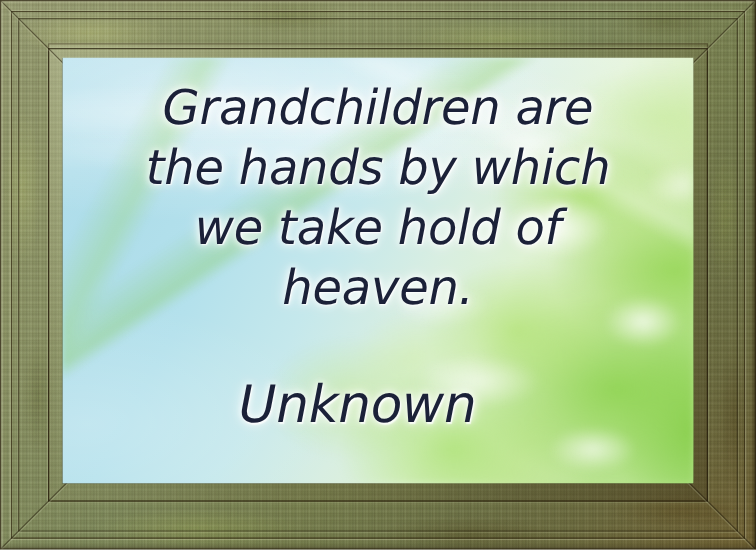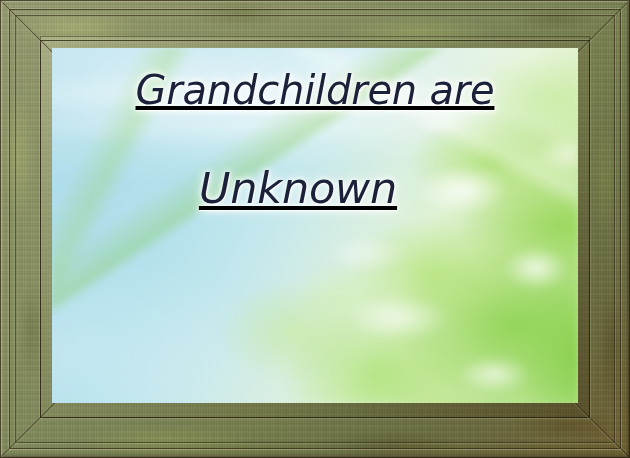--- a/index.html
+++ b/index.html
@@ -243,21 +243,20 @@
   
   #quote-block {
     position: absolute;
     inset: 0;
     display: flex;
     flex-direction: column;
     align-items: center;
     justify-content: flex-start;
     padding-top: 17px;
     box-sizing: border-box;
-    text-decoration: underline;
   }
   .quote-line,
   .attribution {
     font-family: "DejaVu Sans", "Liberation Sans", sans-serif;
     font-style: italic;
     font-weight: 400;
     color: #1b2138;
     letter-spacing: -0.2px;
     white-space: nowrap;
     text-shadow:
@@ -297,17 +296,20 @@
   <div id="picture-area">
     <div class="photo-base"></div>
     <div class="photo-sky-sweep"></div>
     <div class="photo-arcs"></div>
     <div class="photo-leaves"></div>
     <div class="photo-leafshapes"></div>
     <div class="photo-highlights"></div>
 
     <div id="quote-block">
       <div class="quote-line">Grandchildren are</div>
+      <div class="quote-line">the hands by which</div>
+      <div class="quote-line">we take hold of</div>
+      <div class="quote-line">heaven.</div>
       <div class="attribution">Unknown</div>
     </div>
   </div>
 
 </div>
 
 </body></html>

